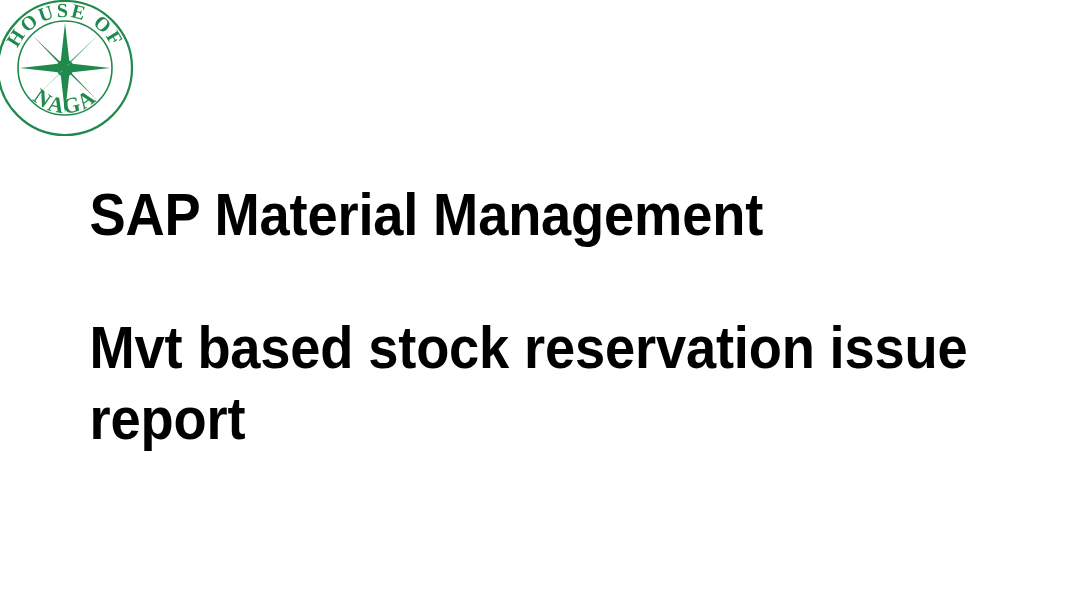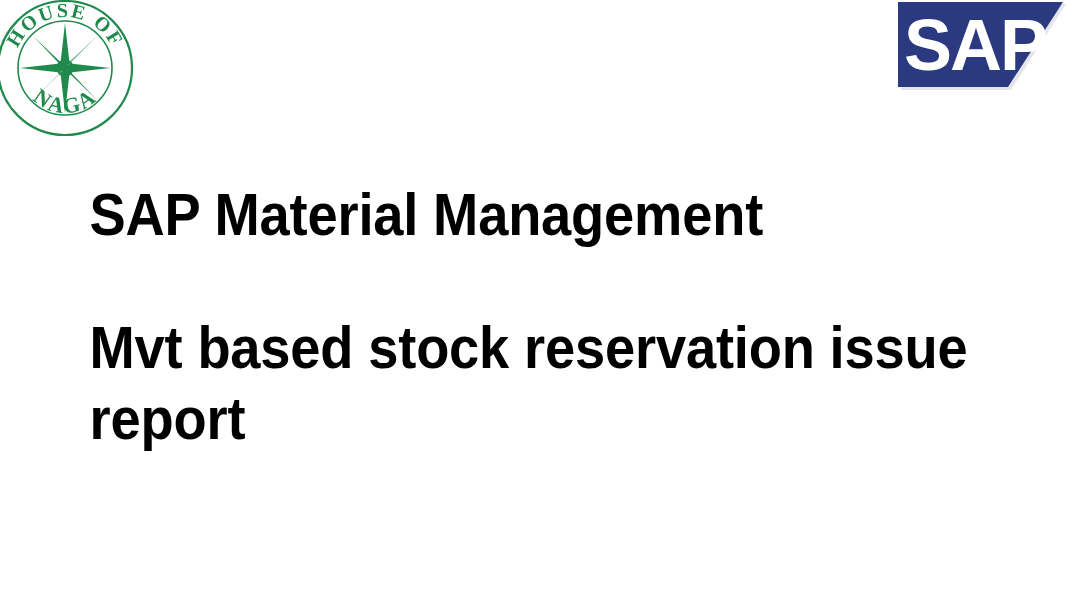--- a/index.html
+++ b/index.html
@@ -117,30 +117,20 @@
 
       <text font-family="'Liberation Serif', serif" font-size="20" font-weight="bold" fill="#1F8A4C" letter-spacing="2.2">
         <textPath href="#arcTop" startOffset="50%" text-anchor="middle">HOUSE OF</textPath>
       </text>
       <text font-family="'Liberation Serif', serif" font-size="22" font-weight="bold" fill="#1F8A4C" letter-spacing="2">
         <textPath href="#arcBot" startOffset="50%" text-anchor="middle">NAGA</textPath>
       </text>
     </svg>
   </div>
 
-  <div id="sap-logo">
-    <svg viewBox="0 0 175 96" xmlns="http://www.w3.org/2000/svg">
-
-      <polygon points="7,4 172,4 117,90 7,90" fill="#cfd2dd" opacity="0.55"></polygon>
-
-      <polygon points="4,2 169,2 114,87 4,87" fill="#2B3A80"></polygon>
-
-      <text x="10" y="70" font-family="'Liberation Sans', sans-serif" font-size="72" font-weight="bold" fill="#FFFFFF" letter-spacing="-2">SAP</text>
-    </svg>
-  </div>
 
   <div id="title-block">
     <div class="title-line" id="line-main">SAP Material Management</div>
 
     <div class="spacer-line"></div>
 
     <div class="title-line" id="line-sub-a">Mvt based stock reservation issue</div>
 
     <div class="title-line" id="line-sub-b">report</div>
   </div>

